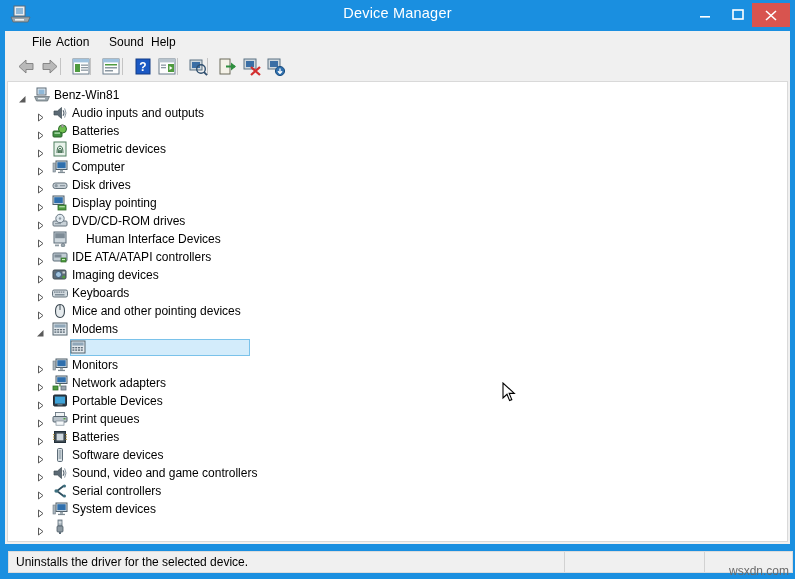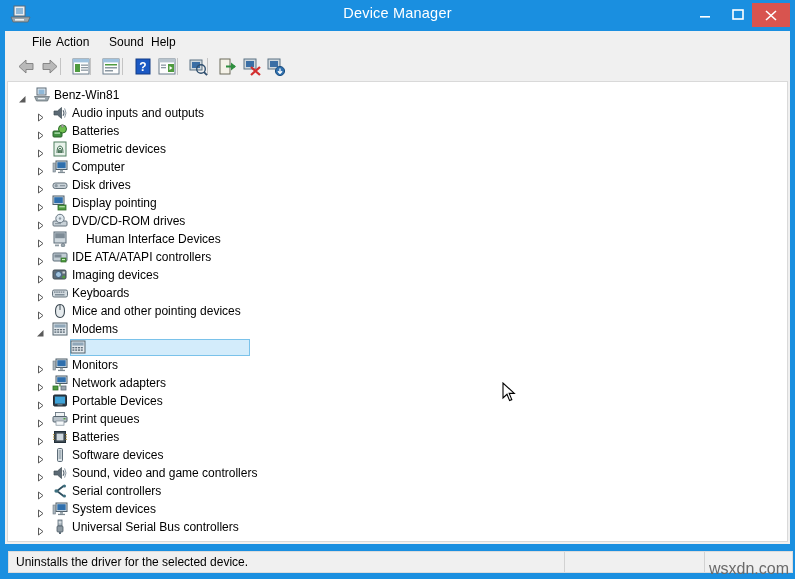--- a/index.html
+++ b/index.html
@@ -216,21 +216,21 @@
     position: absolute;
     left: 502px; top: 382px;
     width: 14px; height: 21px;
     z-index: 90;
   }
 
   
   #watermark {
     position: absolute;
     right: 6px; bottom: 1px;
-    font-size: 16px;
+    font-size: 12px;
     color: #6a6a6a;
     z-index: 95;
   }
 </style>
 </head>
 <body>
 
 <div id="window">
 
   <div id="titlebar">
@@ -708,21 +708,20 @@
                   <path d="M2.5 1 L7 4.5 L2.5 8 Z" fill="none" stroke="#5a5a5a" stroke-width="1"></path>
                 </svg></span>
             </span>
             <span class="ticon" style="left:44px"><svg width="16" height="16" viewBox="0 0 16 16">
                 <rect x="6" y="1" width="4" height="6" fill="#aab6be" stroke="#5d6c78" stroke-width="0.8"></rect>
                 <rect x="5" y="7" width="6" height="6" rx="1" fill="#8e9aa3" stroke="#4d5b64" stroke-width="0.8"></rect>
                 <rect x="7" y="13" width="2" height="2" fill="#5d6c78"></rect>
                 <rect x="6.8" y="2.4" width="0.9" height="2" fill="#eef2f4"></rect>
                 <rect x="8.4" y="2.4" width="0.9" height="2" fill="#eef2f4"></rect>
               </svg></span>
-            <span class="tlabel" style="left:64px">Universal Serial Bus controllers</span>
           </div>
         </div>
     </div>
 
   </div>
 
   <div id="statusbar">
     <div id="status-text">Uninstalls the driver for the selected device.</div>
     <div class="sb-div" style="left:555px"></div>
     <div class="sb-div" style="left:695px"></div>

